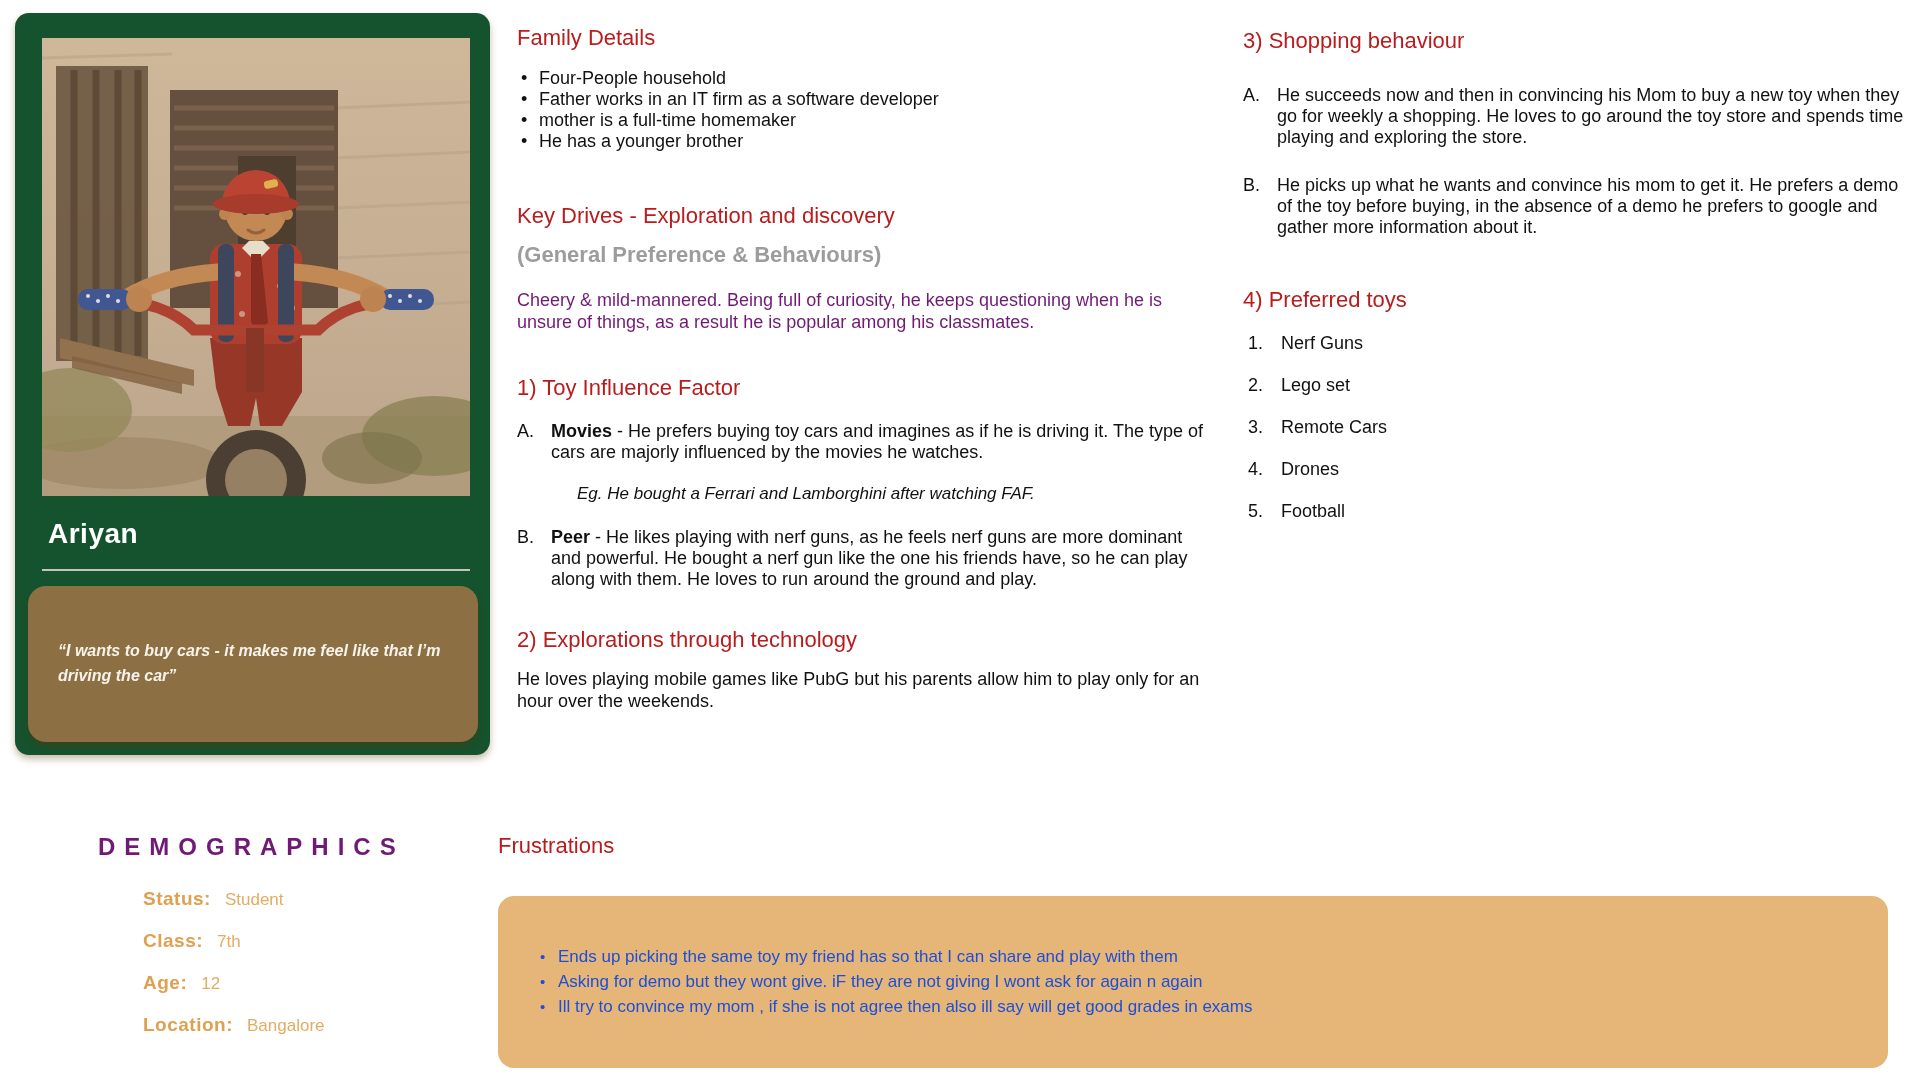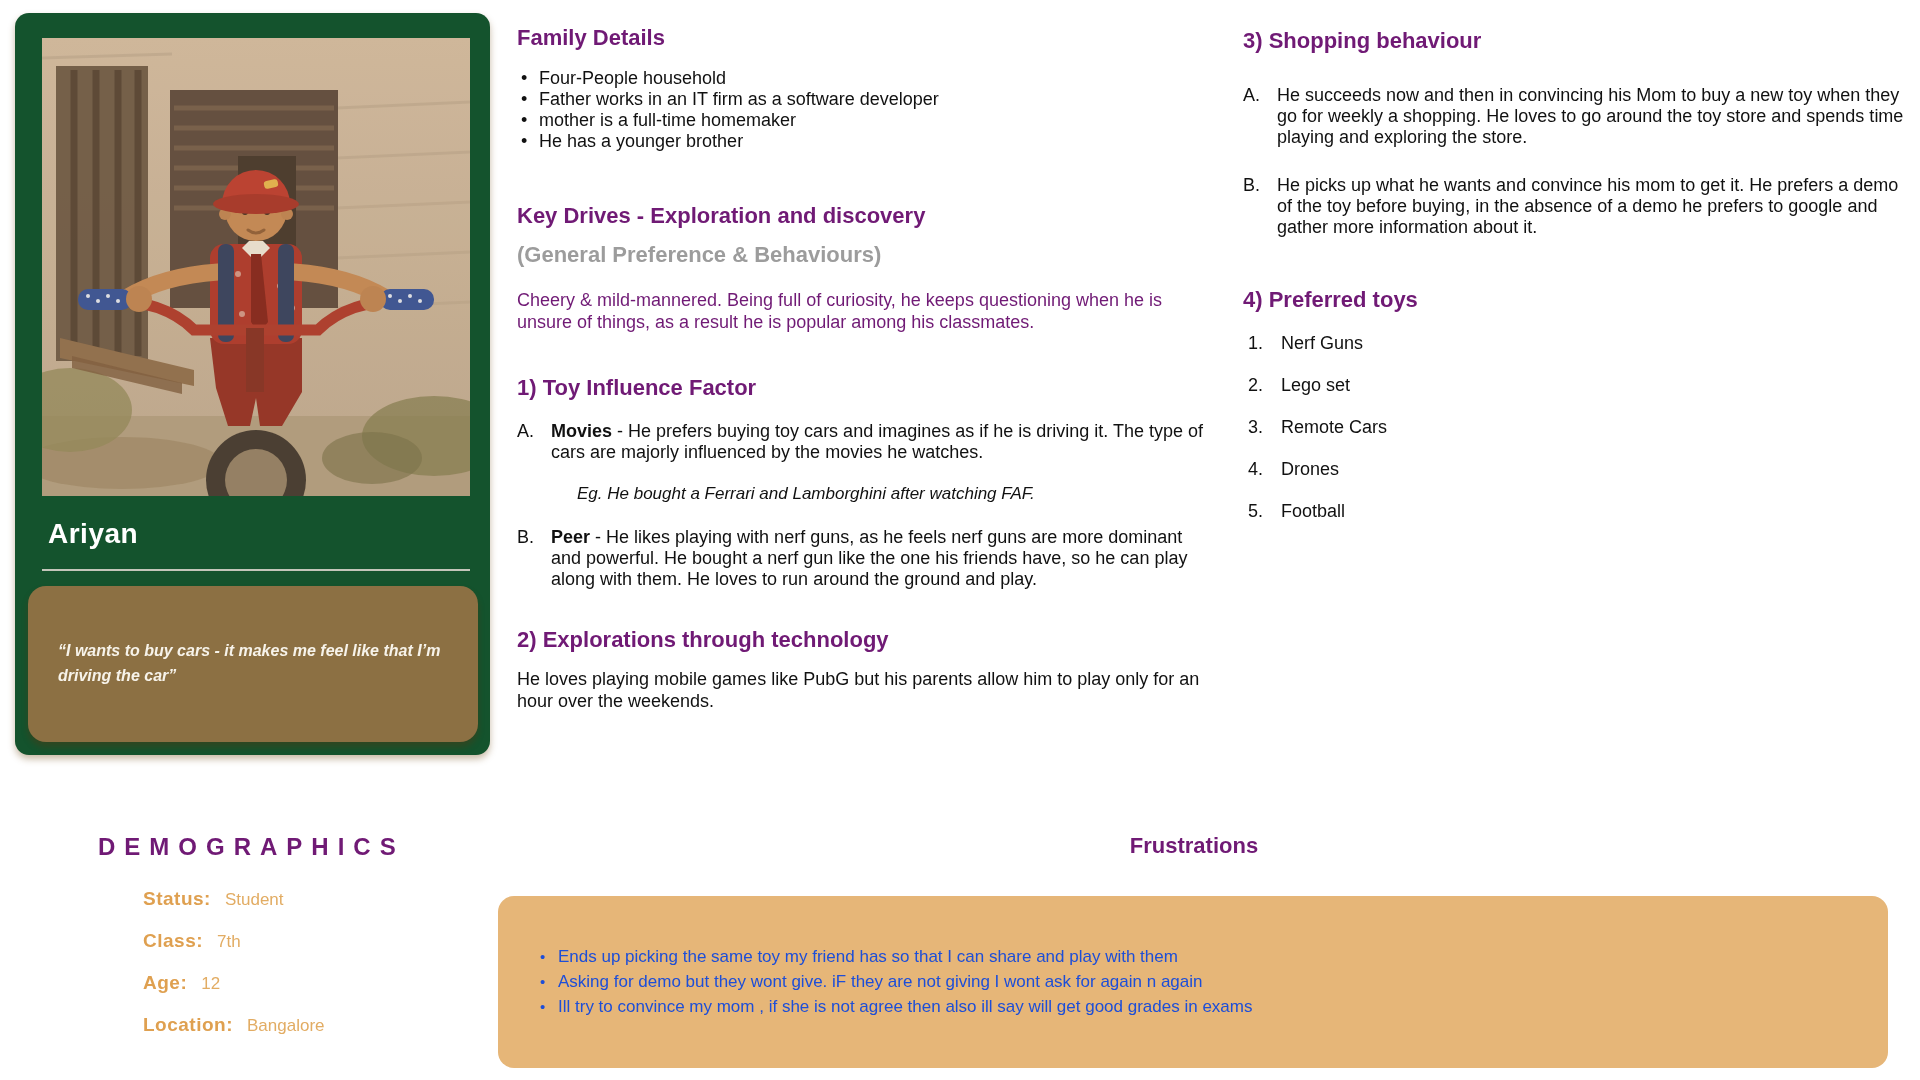--- a/index.html
+++ b/index.html
@@ -34,21 +34,21 @@
     background:#8C7043; border-radius:18px;
     box-shadow:0 5px 6px rgba(80,55,20,.45);
     display:flex; align-items:center;
   }
   .quote-box p {
     margin:0 34px 0 30px; font-size:16px; line-height:1.55;
     font-weight:bold; font-style:italic; color:#F7F3EA;
   }
 
   
-  .sec-h { margin:0; font-size:22px; line-height:26px; font-weight:bold; color:#701a75; }
+  .sec-h { margin:0; font-size:22px; line-height:26px; font-weight:normal; color:#b91c1c; }
   .body-t { font-size:18px; line-height:21px; color:#701a75; }
 
   
   .col-mid { position:absolute; left:517px; top:25px; width:695px; }
   .family-list { margin:17px 0 0; padding:0; list-style:none; }
   .family-list li { position:relative; padding-left:22px; font-size:18px; line-height:21px; }
   .family-list li::before { content:"\2022"; position:absolute; left:4px; top:0; }
   .kd-h { margin-top:51px; }
   .kd-sub { margin:14px 0 0; font-size:22px; line-height:23px; font-weight:bold; color:#9C9C9C; }
   .kd-desc { margin:23px 0 0; font-size:18px; line-height:22px; }
@@ -74,21 +74,21 @@
   
   .demographics { position:absolute; left:98px; top:833px; }
   .demo-h { margin:0; font-size:24px; font-weight:bold; letter-spacing:9px; color:#701a75; }
   .demo-rows { margin:26px 0 0 45px; }
   .demo-row { margin-bottom:18px; font-size:19px; line-height:23px; }
   .demo-label { font-weight:bold; color:#DFA050; letter-spacing:.5px; }
   .demo-value { margin-left:14px; font-size:17px; font-weight:normal; color:#E2AC63; }
 
   
   .frustrations { position:absolute; left:498px; top:833px; width:1392px; }
-  .frus-h { margin:0;text-align:center; }
+  .frus-h { margin:0; }
   .frus-box {
     margin-top:37px; width:1390px; height:172px;
     background:#E6B678; border-radius:16px;
     padding:48px 30px 0 38px;
   }
   .frus-box ul { margin:0; padding:0; list-style:none; }
   .frus-box li { position:relative; padding-left:22px; font-size:17px; line-height:25px; color:#1d4ed8; }
   .frus-box li::before { content:"\2022"; position:absolute; left:4px; top:0; font-size:15px; }
 </style>
 </head>

